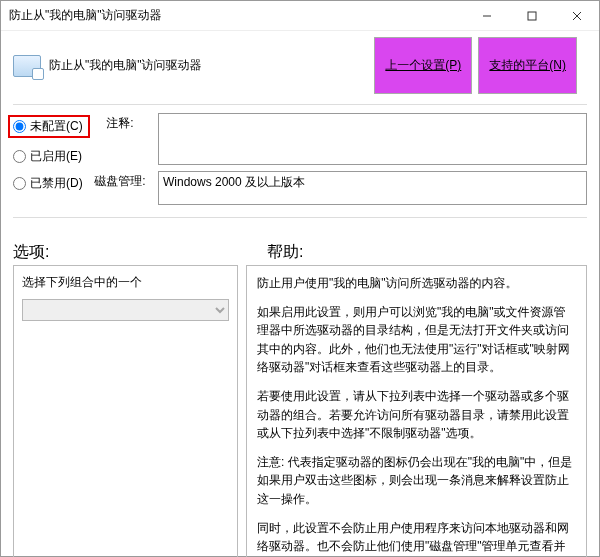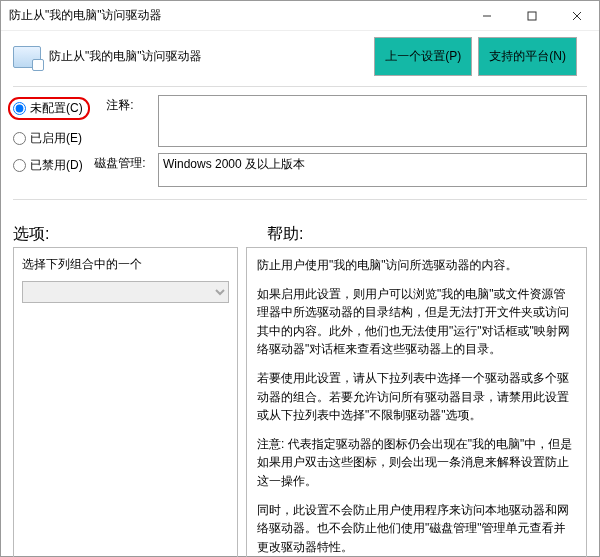--- a/index.html
+++ b/index.html
@@ -68,24 +68,25 @@
     width:10px; height:10px;
     border:1px solid #7fa7c9;
     background:#fff;
     border-radius:2px;
   }
   .header-label { font-size: 12px; }
   .nav-btns { margin-left: auto; display: flex; gap: 6px; margin-right: 10px;}
   button.nav {
     font-family: inherit;
     font-size: 12px;
-    padding: 10px 10px;
-    background: #14b8a6;
+    padding: 19px 10px;
+    background: #d946ef;
     border: 1px solid #aaa;
     min-width: 90px;
+    text-decoration: underline;
   }
   .hr { height:1px; background:#ddd; margin: 4px 0 8px 0; }
 
   .config-row { display:flex; }
   .radios {
     width: 75px;
     padding-top: 2px;
   }
   .radio-line {
     display:flex;
@@ -94,21 +95,21 @@
     margin-bottom: 10px;
     font-size: 12px;
     white-space: nowrap;
   }
   .radio-line input { margin:0; }
   .hl-red {
     border: 2px solid #e60000;
     padding: 1px 3px;
     margin-left:-5px;
     margin-right:-2px;
-    border-radius:11px;
+    border-radius:0;
   }
   .right-col { flex:1; display:flex; flex-direction:column; gap:6px; }
   .field-row { display:flex; align-items:flex-start; gap:6px; }
   .field-label { width:64px; padding-top:2px; font-size:12px; text-align:center;}
   textarea.comment {
     flex:1;
     height:52px;
     resize:none;
     border:1px solid #999;
     font-family: inherit;

